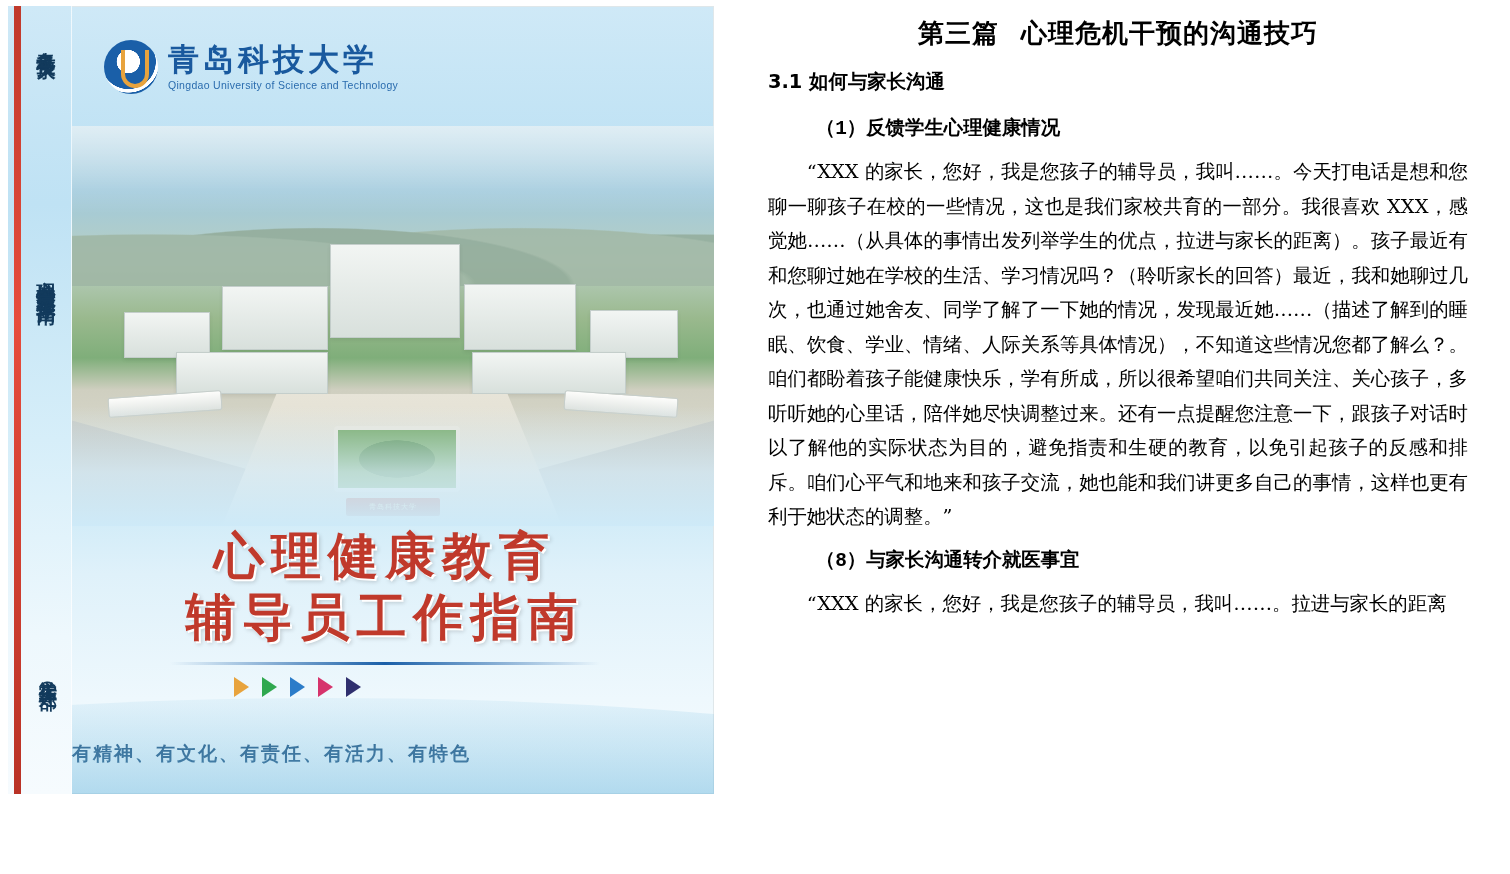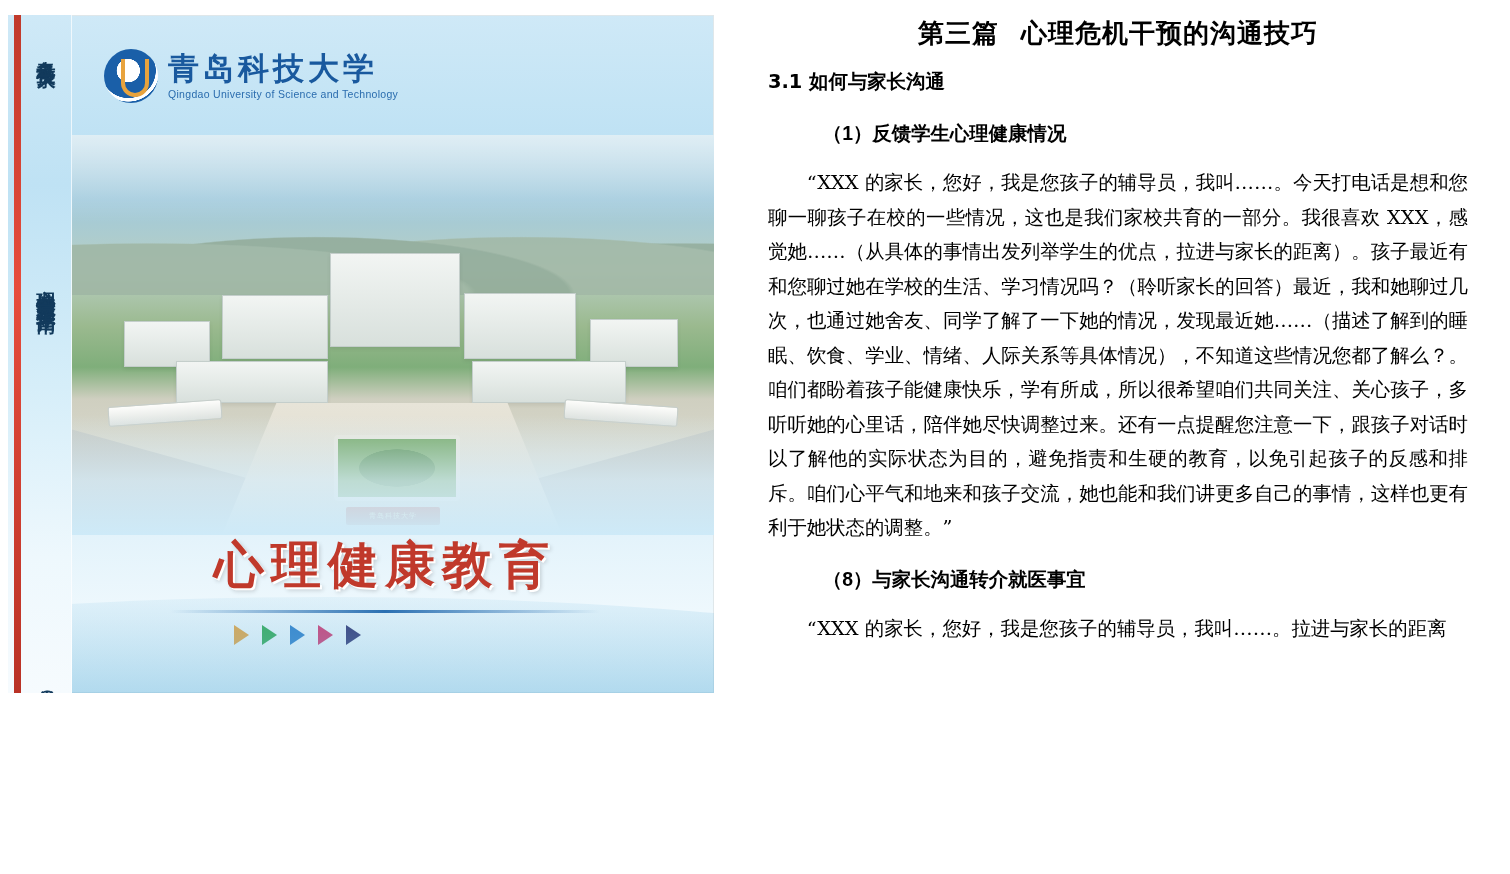--- a/index.html
+++ b/index.html
@@ -27,25 +27,24 @@
     height: 874px;
     flex: 0 0 722px;
     overflow: hidden;
     background: #ffffff;
   }
   .cover {
     position: absolute;
     left: 8px;
     top: 6px;
     width: 706px;
-    height: 678px;
+    height: 788px;
     background: linear-gradient(180deg, #cfe9f7 0%, #bfe2f4 18%, #a9d8ef 36%, #bfe5f5 55%, #dff1fa 72%, #eef8fd 88%, #f7fcfe 100%);
     overflow: hidden;
     box-shadow: 0 0 0 1px #dfe7ea inset;
-    margin-top: 9px;
   }
   
   .spine {
     position: absolute;
     left: 0;
     top: 0;
     width: 64px;
     height: 100%;
     background: linear-gradient(180deg, #cfe9f7 0%, #bfe2f4 25%, #d6eef9 55%, #eef8fd 80%, #f6fbfe 100%);
     border-right: 1px solid rgba(255,255,255,0.7);
@@ -308,25 +307,25 @@
     font-size: 19.4px;
     font-weight: bold;
     margin: 2px 0 12px;
     line-height: 1.78;
     color: #000;
     font-family: "DejaVu Sans", "Liberation Sans", sans-serif;
   }
   h3.doc-h3 {
     font-size: 19.4px;
     font-weight: bold;
-    margin: 16px;
+    margin: 9px;
     line-height: 1.78;
     text-indent: 2em;
     color: #000;
-    font-family: Liberation Sans, sans-serif;
+    font-family: Liberation Mono, monospace;
   }
 </style>
 </head>
 <body>
 
 <div class="page">
 
   <div class="cover-pane">
     <div class="cover">
 
@@ -361,20 +360,21 @@
           <div class="plaza"></div>
           <div class="plaza-green"></div>
           <div class="gate-l"></div>
           <div class="gate-r"></div>
           <div class="signstone">青岛科技大学</div>
           <div class="photo-haze"></div>
         </div>
 
         <div class="cover-title">
           <div class="l1">心理健康教育</div>
+          <div class="l2">辅导员工作指南</div>
           <div class="title-rule"></div>
           <div class="arrows">
             <span class="arrow a1"></span>
             <span class="arrow a2"></span>
             <span class="arrow a3"></span>
             <span class="arrow a4"></span>
             <span class="arrow a5"></span>
           </div>
         </div>
 

